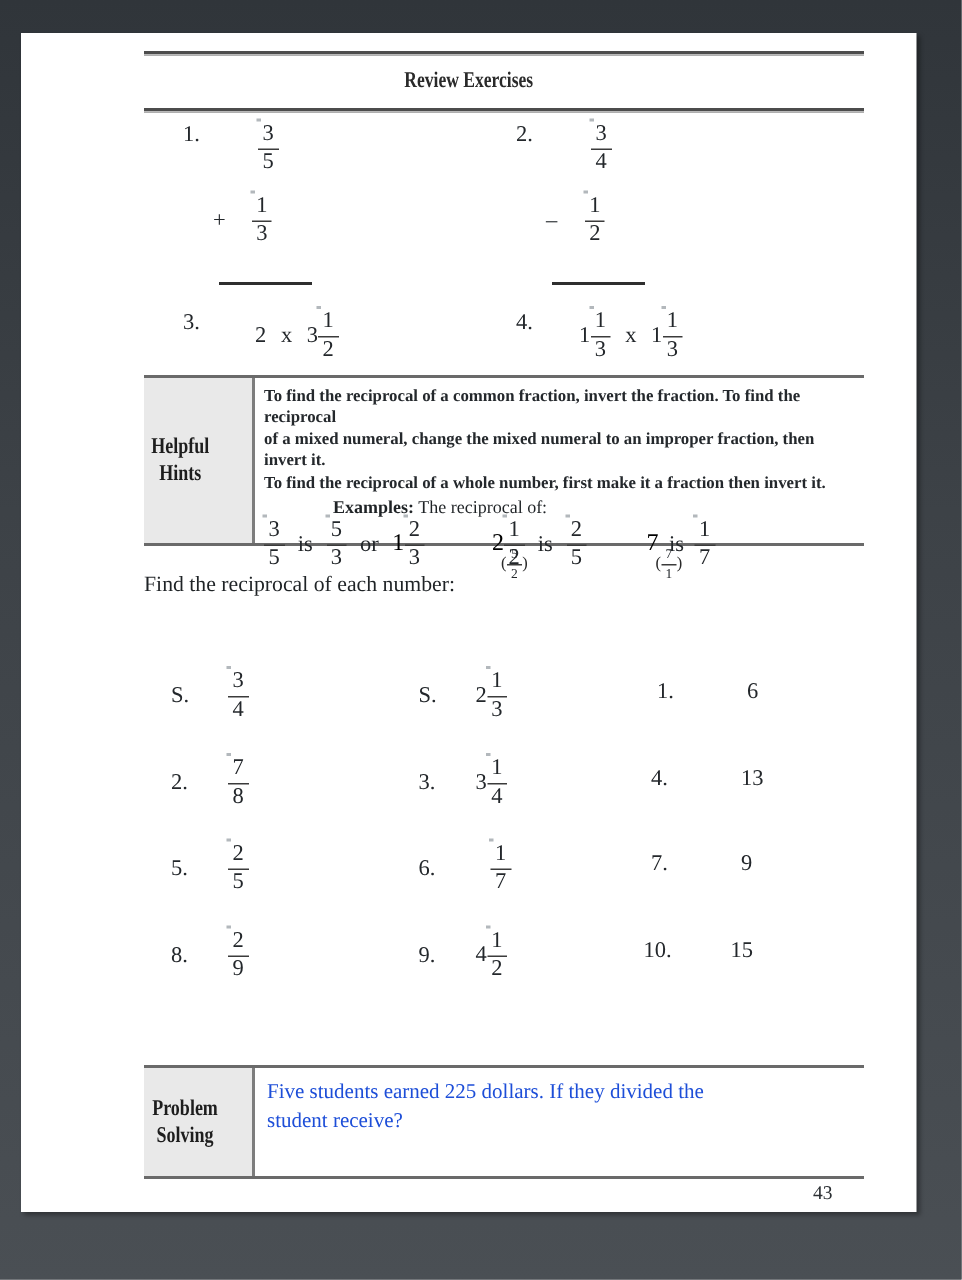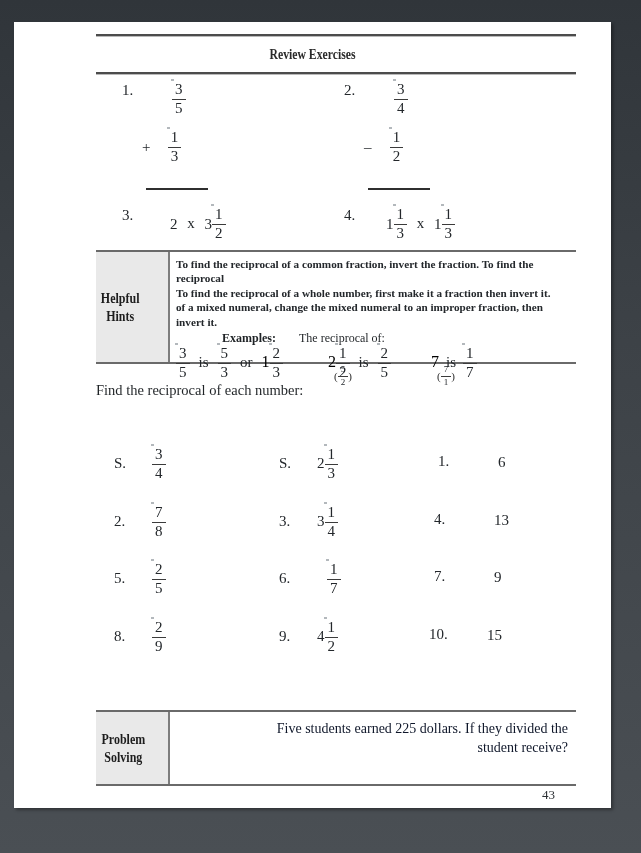--- a/index.html
+++ b/index.html
@@ -232,23 +232,22 @@
     display: inline-block;
     font-size: 15px;
     color: #23272b;
     vertical-align: middle;
   }
 
   
   .psbody {
     font-size: 14px;
     line-height: 1.38;
-    color: #0f172a;
+    color: #1d4ed8;
     font-weight: normal;
-    text-align: right;
   }
 
   .pagenum {
     position: absolute;
     font-size: 13px;
     color: #2b2f33;
   }
 </style>
 </head>
 <body>
@@ -337,26 +336,26 @@
 
       <div class="hintbox" style="left:82px; top:228px; width:480px; height:110px;">
         <div class="labelcell">
           <div class="lbl">
             <div>Helpful</div>
             <div>Hints</div>
           </div>
         </div>
         <div class="body">
           <div class="hintbody-line">To find the reciprocal of a common fraction, invert the fraction. To find the reciprocal</div>
+          <div class="hintbody-line">of a mixed numeral, change the mixed numeral to an improper fraction, then invert it.</div>
           <div class="hintbody-line">To find the reciprocal of a whole number, first make it a fraction then invert it.</div>
-          <div class="hintbody-line">of a mixed numeral, change the mixed numeral to an improper fraction, then invert it.</div>
 
           <div class="examples-head">
             <b>Examples:</b>
-            <span style="margin-left:20px;">The reciprocal of:</span>
+            <span style="margin-left:0;">The reciprocal of:</span>
           </div>
 
           <div class="examples-row">
 
             <div class="ex" style="left:0px; top:0px;">
               <span class="frac">
                 <span class="t">3</span>
                 <span class="bar"></span>
                 <span class="b">5</span>
               </span>

